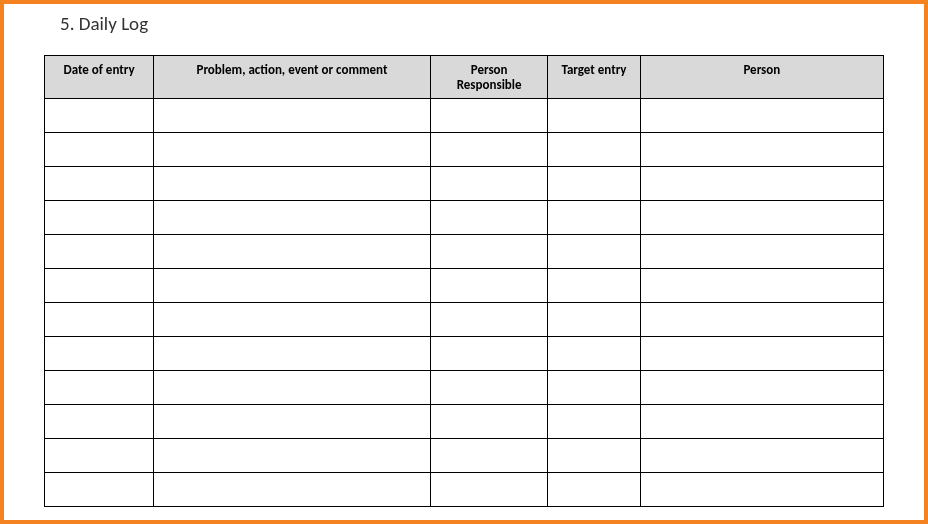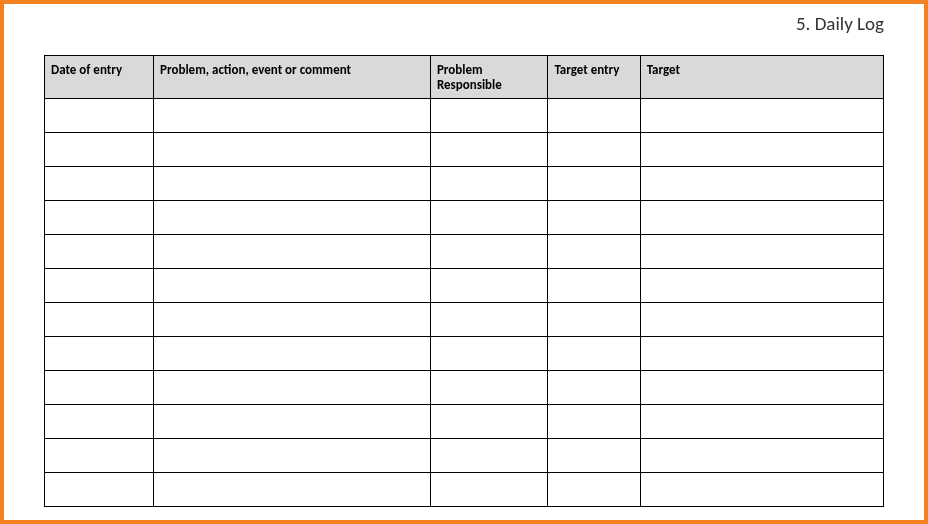--- a/index.html
+++ b/index.html
@@ -15,30 +15,29 @@
     height: 524px;
     border: 4px solid #f58220;
     background: #ffffff;
     padding: 8px 40px 20px 40px;
   }
   .title {
     font-size: 19px;
     color: #333333;
     margin: 0 0 20px 16px;
     font-weight: normal;
-    text-align: right;
   }
   table.log {
     border-collapse: collapse;
     width: 100%;
     table-layout: fixed;
   }
   table.log th {
     background: #d9d9d9;
-    text-align: left;
+    text-align: center;
     font-weight: bold;
     font-size: 13px;
     color: #000000;
     border: 1px solid #000000;
     padding: 6px 6px;
     height: 42px;
     vertical-align: top;
   }
   table.log td {
     border: 1px solid #000000;
@@ -63,23 +62,23 @@
       <col class="c-date">
         <col class="c-prob">
         <col class="c-person">
         <col class="c-target">
         <col class="c-result">
     </colgroup>
     <thead>
       <tr>
         <th>Date of entry</th>
         <th>Problem, action, event or comment</th>
-        <th>Problem Responsible</th>
+        <th>Person Responsible</th>
         <th>Target entry</th>
-        <th>Target</th>
+        <th>Person</th>
       </tr>
     </thead>
     <tbody>
       <tr>
           <td></td>
           <td></td>
           <td></td>
           <td></td>
           <td></td>
         </tr>

